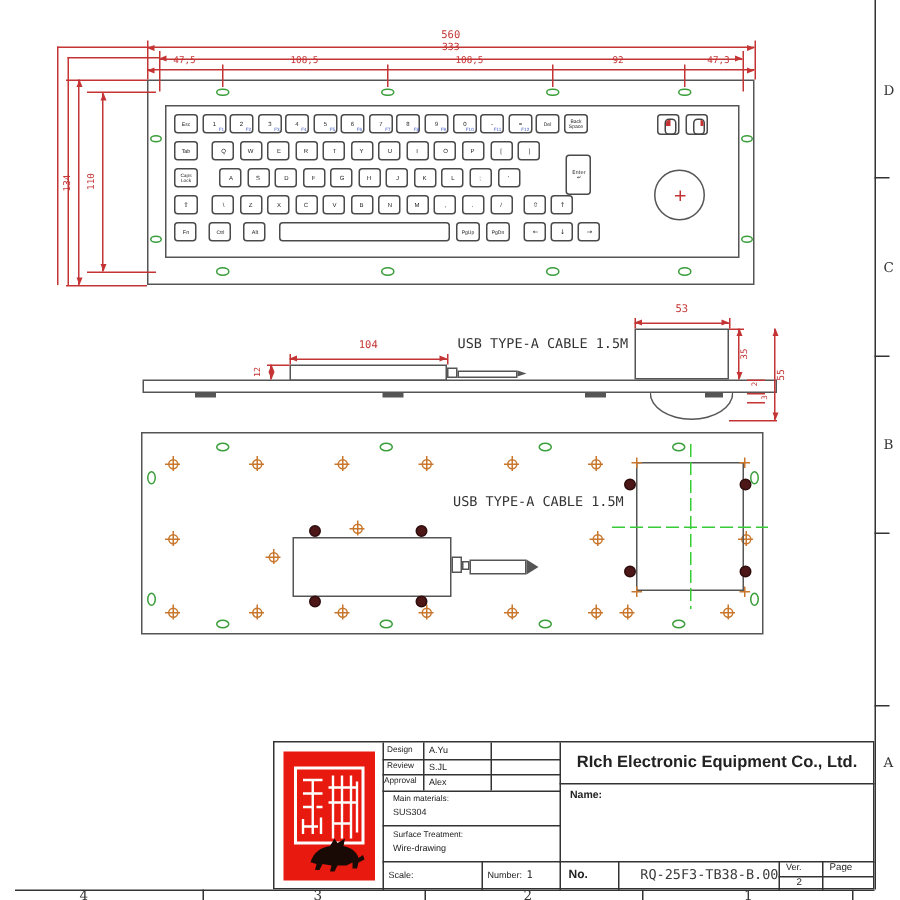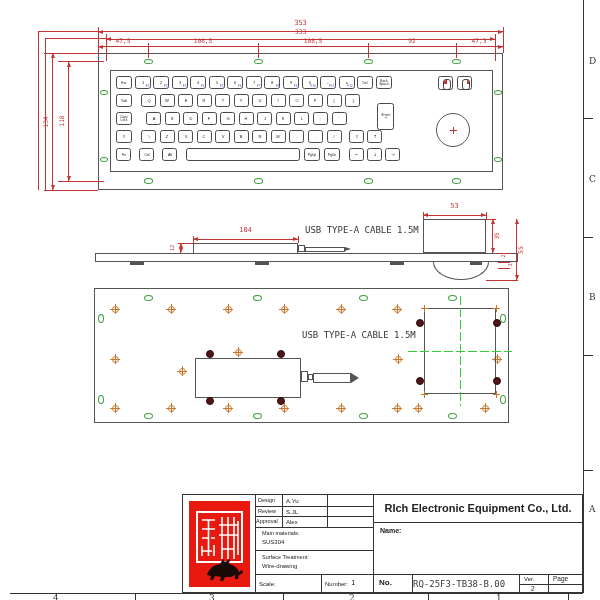--- a/index.html
+++ b/index.html
@@ -46,21 +46,21 @@
       <div class="abs" style="left: 451.5px; top: 178.25px; width: 9px; height: 5.5px; border: 1px solid rgb(58, 158, 58); box-sizing: border-box; border-radius: 50%;"></div>
       <div class="abs" style="left: 100px; top: 89.5px; width: 8px; height: 5px; border: 1px solid rgb(58, 158, 58); box-sizing: border-box; border-radius: 50%;"></div>
       <div class="abs" style="left: 100px; top: 156.5px; width: 8px; height: 5px; border: 1px solid rgb(58, 158, 58); box-sizing: border-box; border-radius: 50%;"></div>
       <div class="abs" style="left: 493.5px; top: 89.5px; width: 8px; height: 5px; border: 1px solid rgb(58, 158, 58); box-sizing: border-box; border-radius: 50%;"></div>
       <div class="abs" style="left: 493.5px; top: 156.5px; width: 8px; height: 5px; border: 1px solid rgb(58, 158, 58); box-sizing: border-box; border-radius: 50%;"></div>
       <div class="abs" style="left: 98px; top: 27px; width: 1px; height: 26px; background: rgb(196, 52, 52);"></div>
       <div class="abs" style="left: 503px; top: 27px; width: 1px; height: 26px; background: rgb(196, 52, 52);"></div>
       <div class="abs" style="left: 98px; top: 31px; width: 405px; height: 1px; background: rgb(196, 52, 52);"></div>
       <div class="abs" style="left: 98px; top: 29.5px; width: 0px; height: 0px; border-top: 2px solid transparent; border-bottom: 2px solid transparent; border-right: 5px solid rgb(196, 52, 52);"></div>
       <div class="abs" style="left: 498px; top: 29.5px; width: 0px; height: 0px; border-top: 2px solid transparent; border-bottom: 2px solid transparent; border-left: 5px solid rgb(196, 52, 52);"></div>
-      <div class="abs" style="left: 300.5px; top: 23.5px; color: rgb(196, 52, 52); white-space: pre; line-height: 1.05; font-size: 7px; font-family: &quot;DejaVu Sans Mono&quot;, monospace; font-weight: normal; text-align: center; transform: translate(-50%, -50%);">353</div>
+      <div class="abs" style="left: 300.5px; top: 23.5px; color: rgb(196, 52, 52); white-space: pre; line-height: 1.05; font-size: 7px; font-family: &quot;DejaVu Sans Mono&quot;, monospace; font-weight: normal; text-align: center; transform: translate(-50%, -50%);">560</div>
       <div class="abs" style="left: 106px; top: 34px; width: 1px; height: 27px; background: rgb(196, 52, 52);"></div>
       <div class="abs" style="left: 495px; top: 34px; width: 1px; height: 27px; background: rgb(196, 52, 52);"></div>
       <div class="abs" style="left: 106px; top: 38.5px; width: 389px; height: 1px; background: rgb(196, 52, 52);"></div>
       <div class="abs" style="left: 106px; top: 37px; width: 0px; height: 0px; border-top: 2px solid transparent; border-bottom: 2px solid transparent; border-right: 5px solid rgb(196, 52, 52);"></div>
       <div class="abs" style="left: 490px; top: 37px; width: 0px; height: 0px; border-top: 2px solid transparent; border-bottom: 2px solid transparent; border-left: 5px solid rgb(196, 52, 52);"></div>
       <div class="abs" style="left: 300.5px; top: 31.5px; color: rgb(196, 52, 52); white-space: pre; line-height: 1.05; font-size: 6.5px; font-family: &quot;DejaVu Sans Mono&quot;, monospace; font-weight: normal; text-align: center; transform: translate(-50%, -50%);">333</div>
       <div class="abs" style="left: 148px; top: 43px; width: 1px; height: 15px; background: rgb(196, 52, 52);"></div>
       <div class="abs" style="left: 258px; top: 43px; width: 1px; height: 15px; background: rgb(196, 52, 52);"></div>
       <div class="abs" style="left: 368px; top: 43px; width: 1px; height: 15px; background: rgb(196, 52, 52);"></div>
       <div class="abs" style="left: 456px; top: 43px; width: 1px; height: 15px; background: rgb(196, 52, 52);"></div>
@@ -489,18 +489,18 @@
     <div class="cell-label" style="left:79px;top:44px;font-size:6px;">SUS304</div>
     <div class="cell-label" style="left:79px;top:60px;font-size:5.5px;">Surface Treatment:</div>
     <div class="cell-label" style="left:79px;top:68px;font-size:6px;">Wire-drawing</div>
     <div class="cell-label" style="left:76px;top:86px;font-size:6px;">Scale:</div>
     <div class="cell-label" style="left:142px;top:86px;font-size:6px;">Number:</div>
     <div class="cell-label" style="left:168px;top:85px;font-size:7px;font-family:'DejaVu Sans Mono',monospace;">1</div>
 
     <div class="cell-label" style="left:190px;top:8px;width:210px;text-align:center;font-size:11px;font-weight:bold;">RIch Electronic Equipment Co., Ltd.</div>
     <div class="cell-label" style="left:197px;top:32px;font-size:7px;font-weight:bold;">Name:</div>
     <div class="cell-label" style="left:196px;top:84px;font-size:8px;font-weight:bold;">No.</div>
-    <div class="cell-label" style="left:230px;top:85px;width:106px;text-align:left;font-size:9px;font-family:'DejaVu Sans Mono',monospace;color:#3a3a3a;">RQ-25F3-TB38-B.00</div>
+    <div class="cell-label" style="left:230px;top:85px;width:106px;text-align:right;font-size:9px;font-family:'DejaVu Sans Mono',monospace;color:#3a3a3a;">RQ-25F3-TB38-B.00</div>
     <div class="cell-label" style="left:341px;top:81px;font-size:6px;">Ver.</div>
     <div class="cell-label" style="left:348px;top:91px;font-size:6.5px;">2</div>
     <div class="cell-label" style="left:370px;top:81px;font-size:6.5px;">Page</div>
   </div>
 </div>
 
 </body></html>

